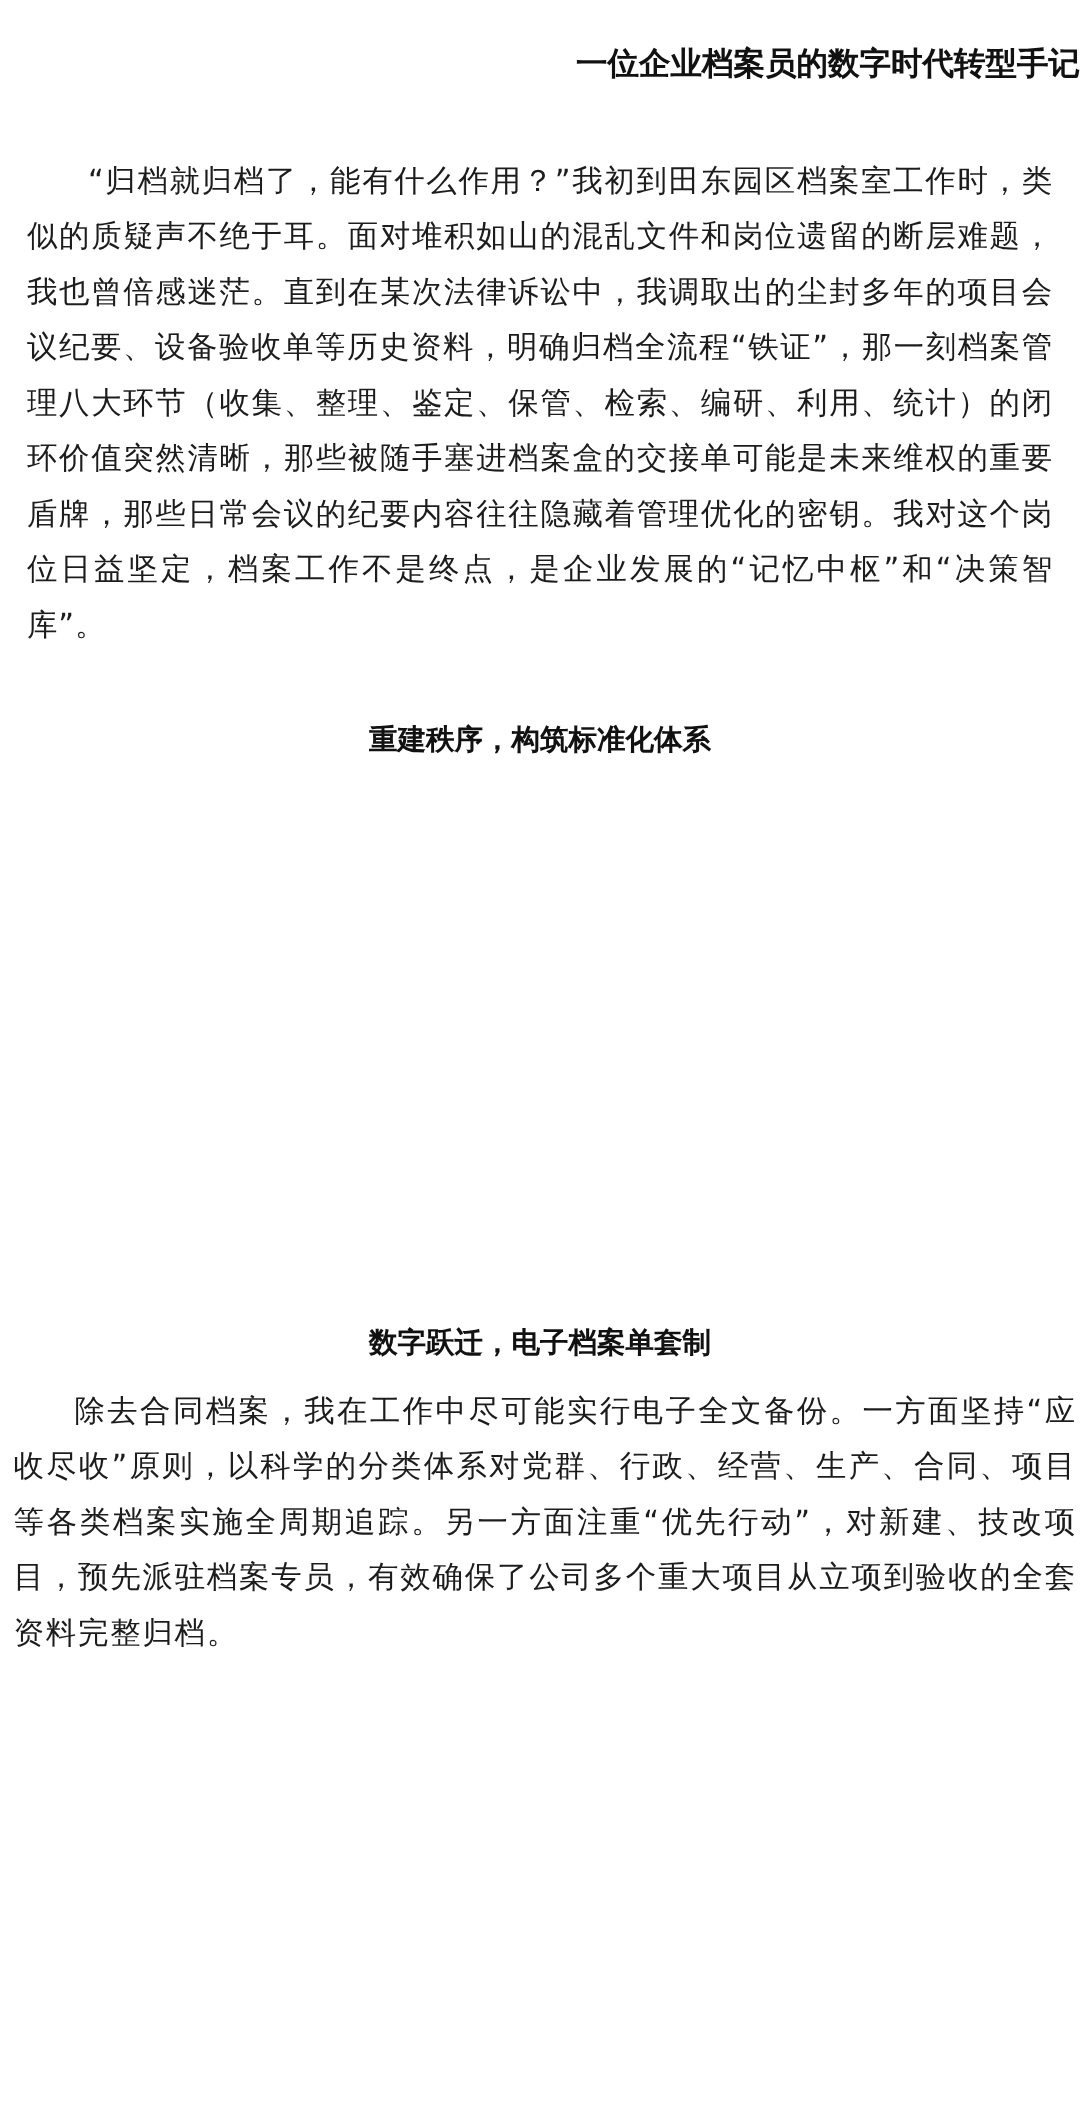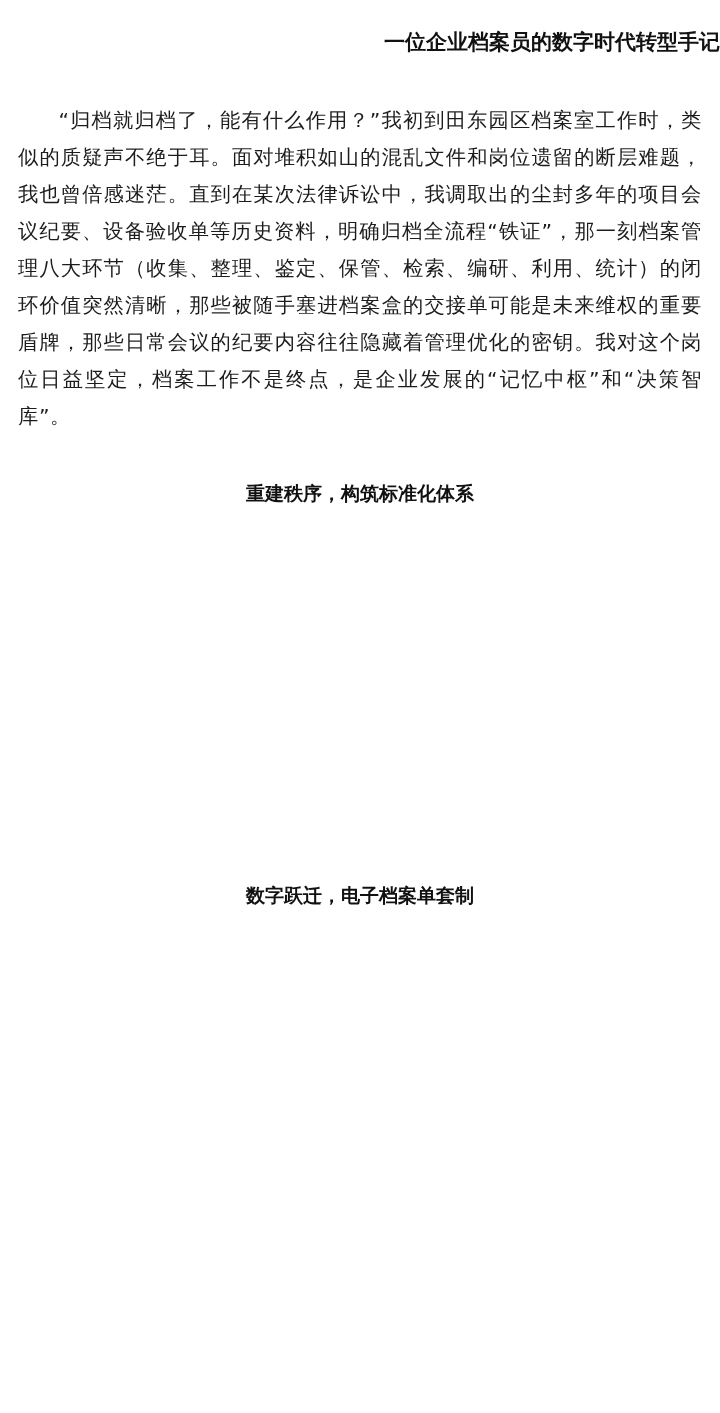--- a/index.html
+++ b/index.html
@@ -71,14 +71,15 @@
   <div class="section s1">
     <p class="para">“归档就归档了，能有什么作用？”我初到田东园区档案室工作时，类似的质疑声不绝于耳。面对堆积如山的混乱文件和岗位遗留的断层难题，我也曾倍感迷茫。直到在某次法律诉讼中，我调取出的尘封多年的项目会议纪要、设备验收单等历史资料，明确归档全流程“铁证”，那一刻档案管理八大环节（收集、整理、鉴定、保管、检索、编研、利用、统计）的闭环价值突然清晰，那些被随手塞进档案盒的交接单可能是未来维权的重要盾牌，那些日常会议的纪要内容往往隐藏着管理优化的密钥。我对这个岗位日益坚定，档案工作不是终点，是企业发展的“记忆中枢”和“决策智库”。</p>
   </div>
 
   <div class="heading" id="h2">重建秩序，构筑标准化体系</div>
   <div class="section s2">
   </div>
 
   <div class="heading" id="h3">数字跃迁，电子档案单套制</div>
   <div class="section s3">
+    <p class="para">除去合同档案，我在工作中尽可能实行电子全文备份。一方面坚持“应收尽收”原则，以科学的分类体系对党群、行政、经营、生产、合同、项目等各类档案实施全周期追踪。另一方面注重“优先行动”，对新建、技改项目，预先派驻档案专员，有效确保了公司多个重大项目从立项到验收的全套资料完整归档。</p>
   </div>
 </div>
 
 </body></html>

